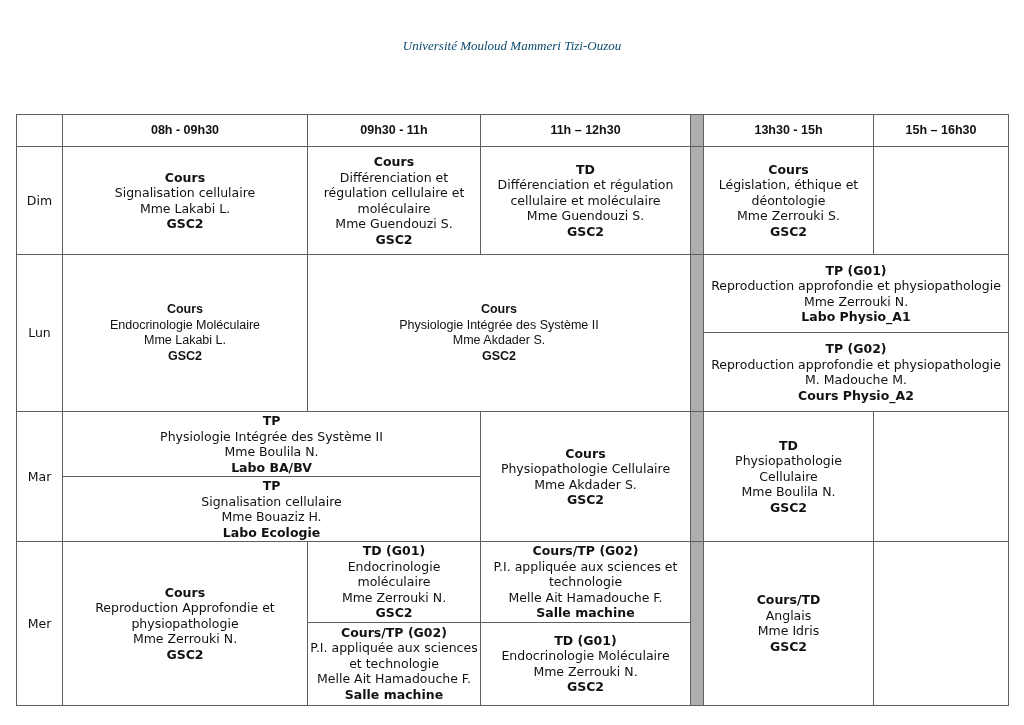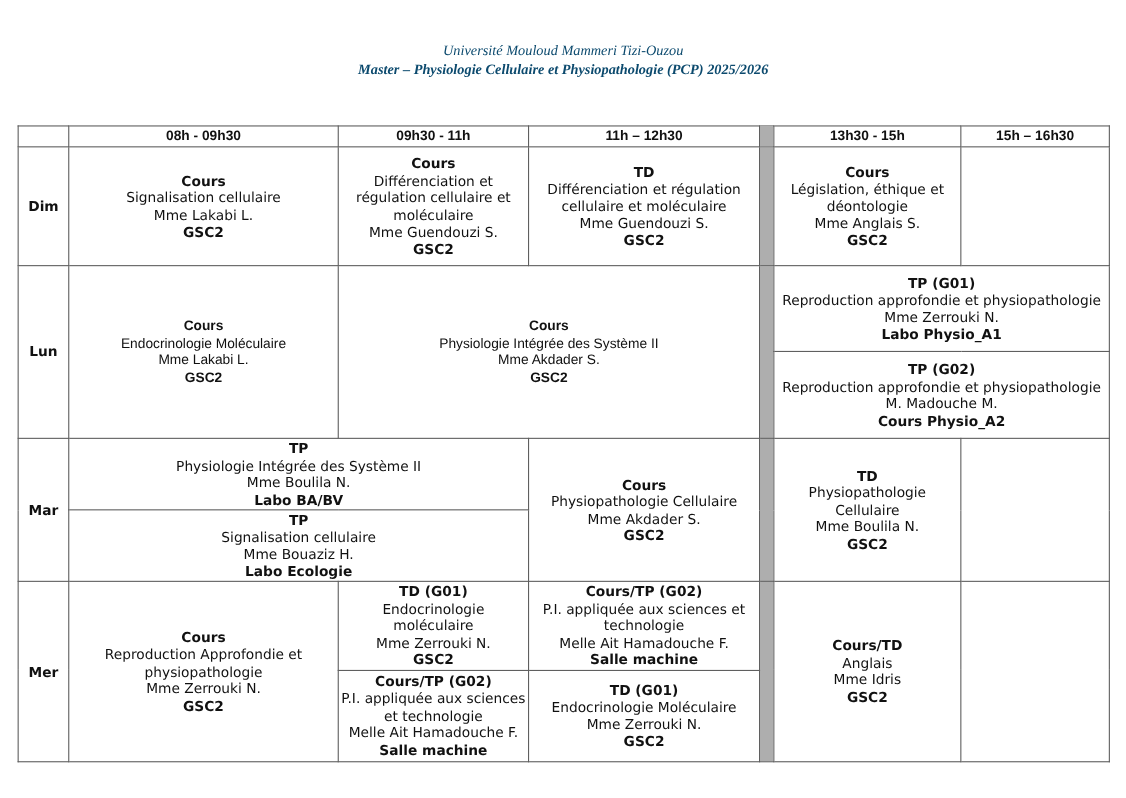--- a/index.html
+++ b/index.html
@@ -20,46 +20,45 @@
   }
   table.tt td {
     border:1px solid #5f5f5f; text-align:center; vertical-align:middle;
     padding:1px 2px; font-size:12.5px; line-height:15.5px; overflow:hidden;
   }
   td.corner { }
   td.time-h {
     font-weight:bold; font-family:"Liberation Sans", sans-serif;
     font-size:12.5px; padding:0 2px;
   }
-  td.day { font-weight:bold; font-size:14px; font-family:"DejaVu Sans", sans-serif; }
+  td.day { font-weight:normal; font-size:14px; font-family:"DejaVu Sans", sans-serif; }
   td.sep { background:#aeaeae; padding:0; }
   .type, .room { font-weight:bold; }
   .narrow { font-family:"Liberation Sans", sans-serif; font-size:13px; }
 </style>
 </head>
 <body>
 
 <div class="page-header">
   <div class="hline">Université Mouloud Mammeri Tizi-Ouzou</div>
-  <div class="hline bold">Master – Physiologie Cellulaire et Physiopathologie (PCP) 2025/2026</div>
 </div>
 
 <table class="tt">
   <colgroup>
     <col style="width:46px">
       <col style="width:245px">
       <col style="width:173px">
     <col style="width:210px">
       <col style="width:13px">
       <col style="width:170px">
       <col style="width:135px">
   </colgroup>
 
   <tbody>
-      <tr style="height:19px">
+      <tr style="height:32px">
     <td class="corner"></td>
     <td class="time-h">08h - 09h30</td>
     <td class="time-h">09h30 - 11h</td>
     <td class="time-h">11h – 12h30</td>
     <td class="sep"></td>
     <td class="time-h">13h30 - 15h</td>
     <td class="time-h">15h – 16h30</td>
   </tr>
 
   <tr style="height:108px">
@@ -79,21 +78,21 @@
     <td>
       <div class="type">TD</div>
       <div class="subject">Différenciation et régulation cellulaire et moléculaire</div>
       <div class="teacher">Mme Guendouzi S.</div>
       <div class="room">GSC2</div>
     </td>
     <td class="sep"></td>
     <td>
       <div class="type">Cours</div>
       <div class="subject">Législation, éthique et déontologie</div>
-      <div class="teacher">Mme Anglais S.</div>
+      <div class="teacher">Mme Zerrouki S.</div>
       <div class="room">GSC2</div>
     </td>
     <td></td>
   </tr>
 
   <tr style="height:78px">
     <td class="day" rowspan="2">Lun</td>
     <td rowspan="2" class="narrow">
       <div class="type">Cours</div>
       <div class="subject">Endocrinologie Moléculaire</div>

